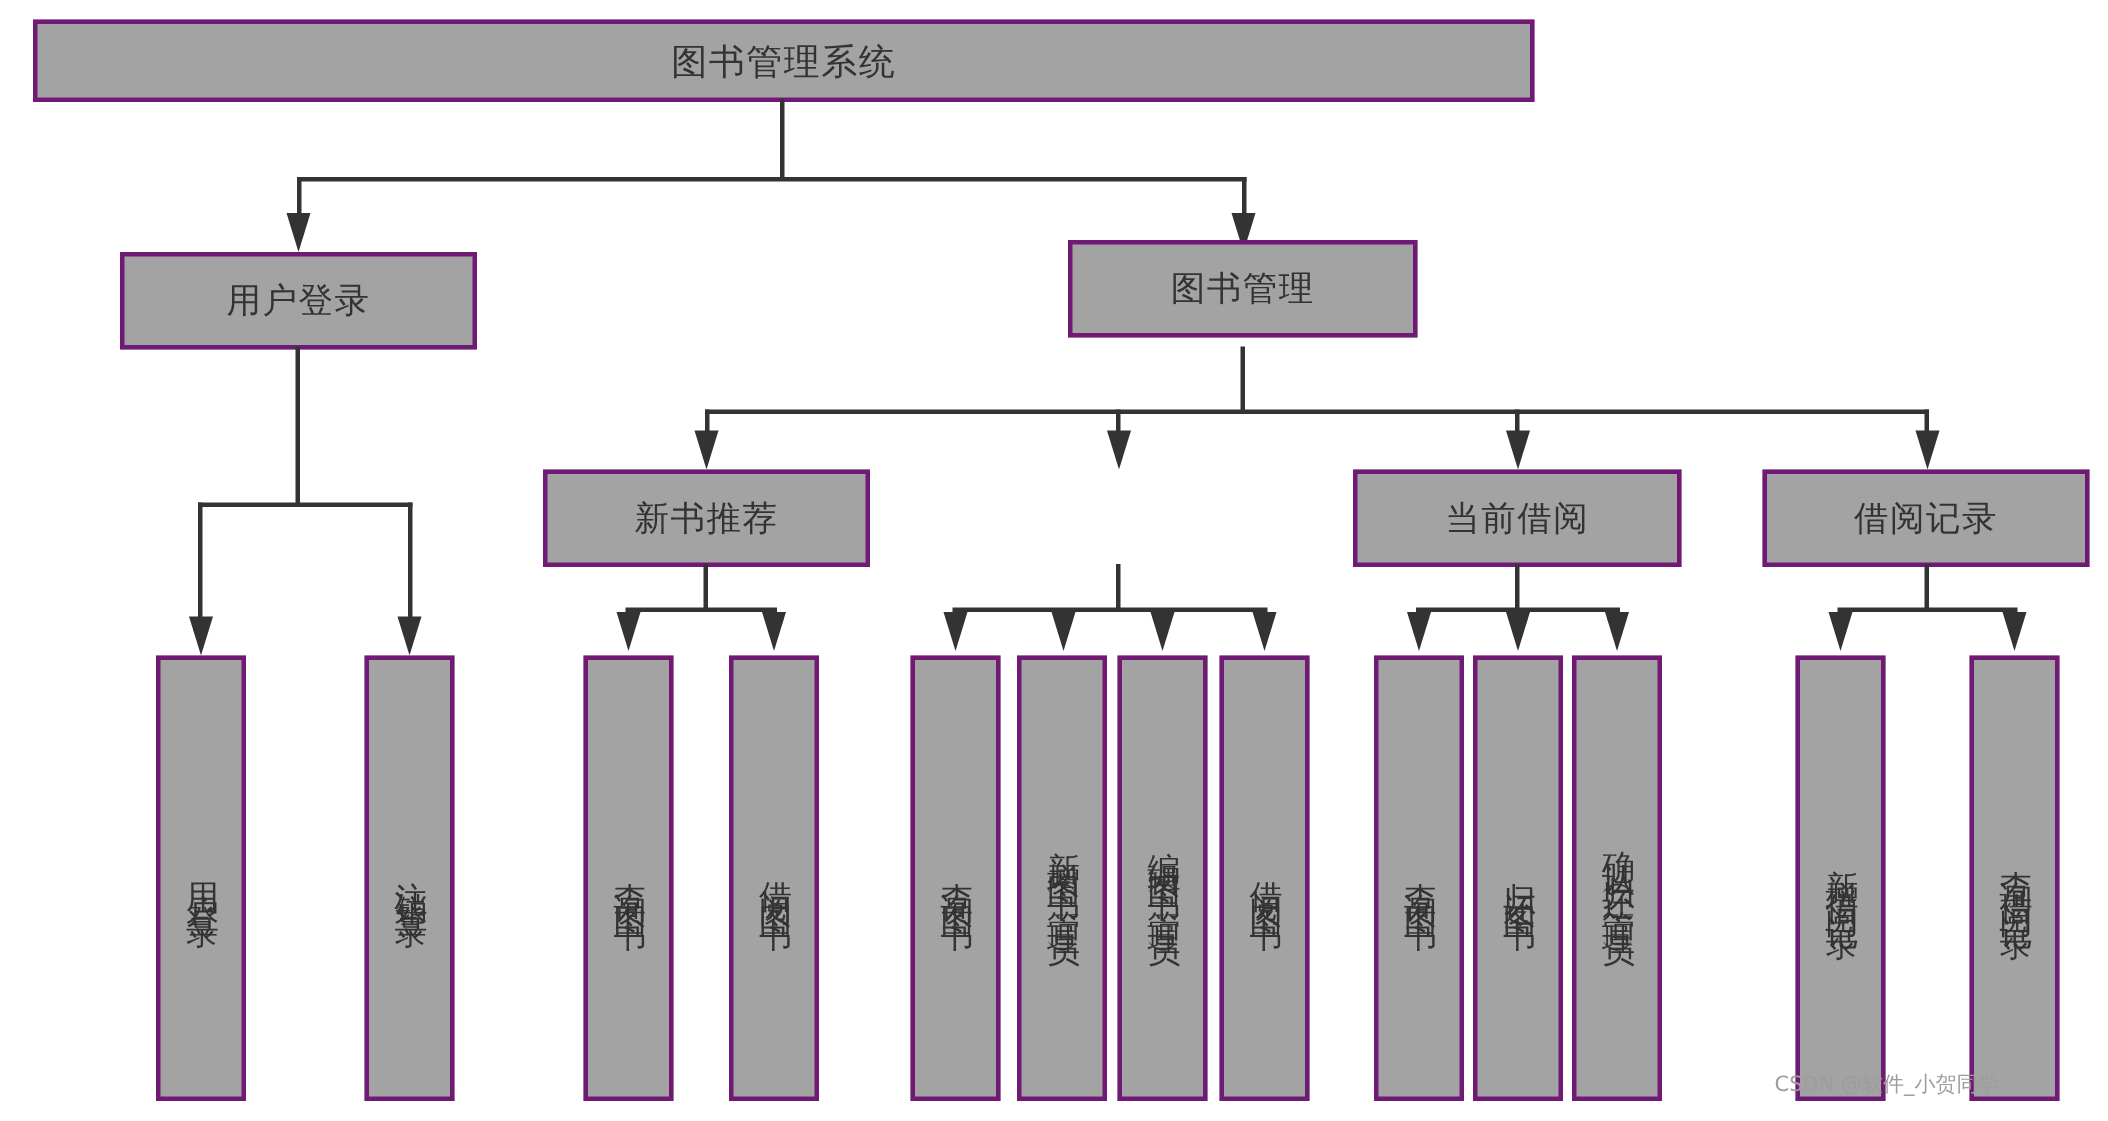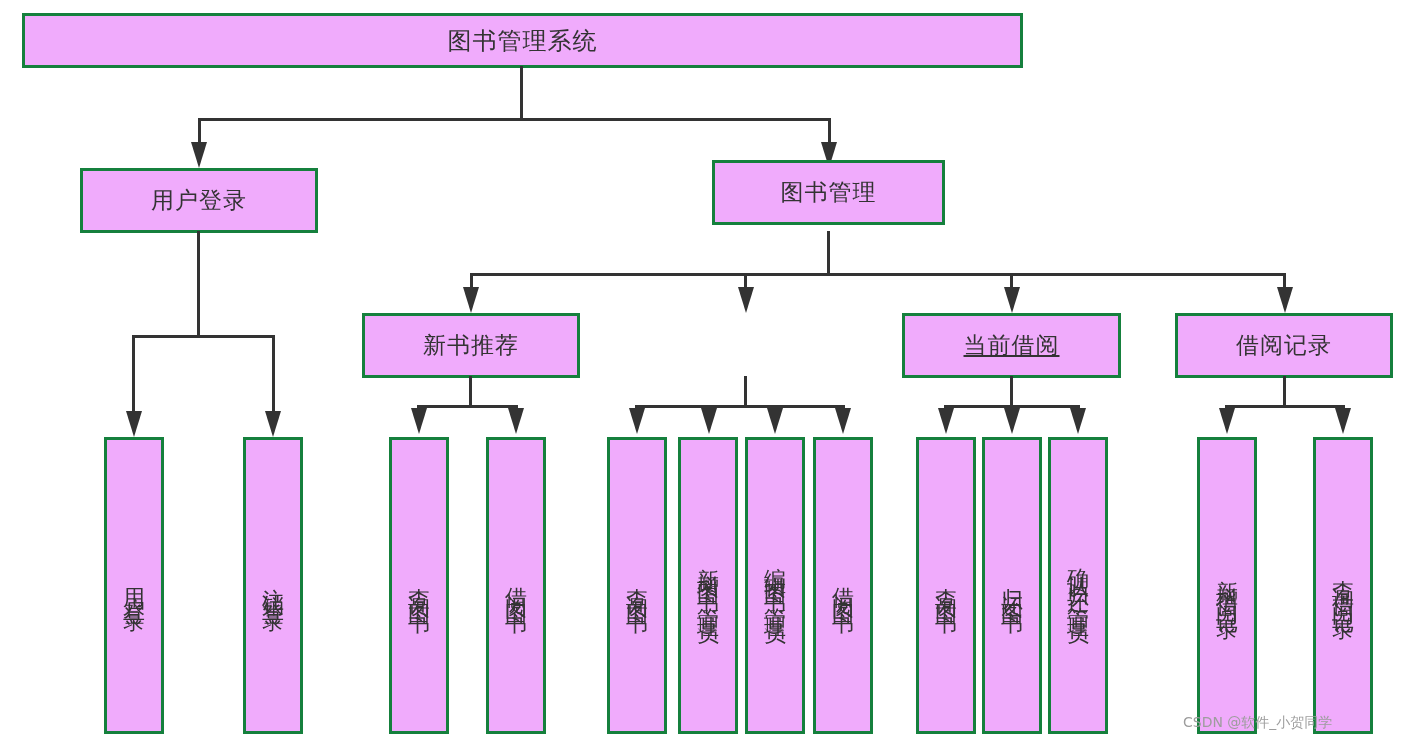--- a/index.html
+++ b/index.html
@@ -1,21 +1,21 @@
 <!DOCTYPE html>
 <html><head>
 <meta charset="utf-8">
 <style>
   html,body{margin:0;padding:0;background:#ffffff;}
   #canvas{
     position:relative;width:1405px;height:747px;background:#ffffff;overflow:hidden;
     font-family:"DejaVu Sans","Liberation Sans",sans-serif;color:#333333;
   }
   .box{
-    position:absolute;box-sizing:border-box;background:#f0abfc;border:3px solid #15803d;
+    position:absolute;box-sizing:border-box;background:#a3a3a3;border:3px solid #701a75;
     display:flex;align-items:center;justify-content:center;text-align:center;
   }
   .hlabel{font-size:23px;letter-spacing:1px;white-space:nowrap;}
   .root .hlabel{font-size:24px;}
   .leaf{width:60px;height:297px;top:437px;}
   .leaf .vlabel{
     writing-mode:vertical-rl;text-orientation:mixed;
     font-size:22px;letter-spacing:8px;line-height:1;white-space:nowrap;
   }
   .vline{position:absolute;width:3px;background:#333333;}
@@ -60,21 +60,21 @@
   <div class="vline" style="left:744px;top:273px;height:18px;"></div>
   <div class="arrowhead" style="left:738px;top:287px;"></div>
   <div class="vline" style="left:1010px;top:273px;height:18px;"></div>
   <div class="arrowhead" style="left:1004px;top:287px;"></div>
   <div class="vline" style="left:1283px;top:273px;height:18px;"></div>
   <div class="arrowhead" style="left:1277px;top:287px;"></div>
 
   <div class="box" style="left:362px;top:313px;width:218px;height:65px;">
     <span class="hlabel">新书推荐</span>
   </div>
-  <div class="box" style="left:902px;top:313px;width:219px;height:65px;text-decoration:underline;">
+  <div class="box" style="left:902px;top:313px;width:219px;height:65px;">
     <span class="hlabel">当前借阅</span>
   </div>
   <div class="box" style="left:1175px;top:313px;width:218px;height:65px;">
     <span class="hlabel">借阅记录</span>
   </div>
 
   <div class="vline" style="left:197px;top:231px;height:106px;"></div>
   <div class="hline" style="left:132px;top:335px;width:143px;"></div>
   <div class="vline" style="left:132px;top:335px;height:80px;"></div>
   <div class="arrowhead" style="left:126px;top:411px;"></div>

